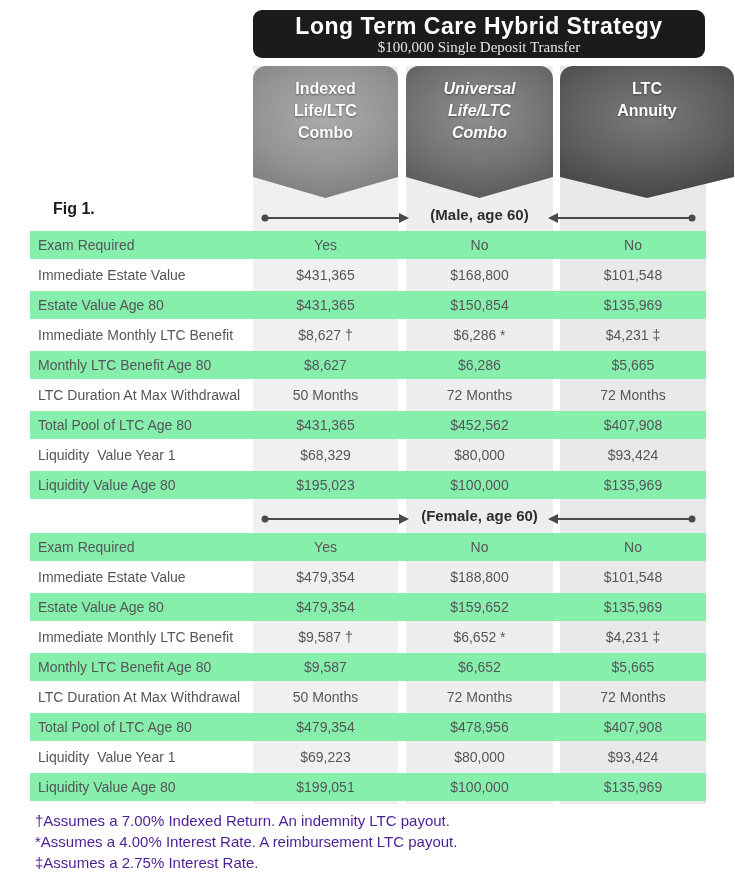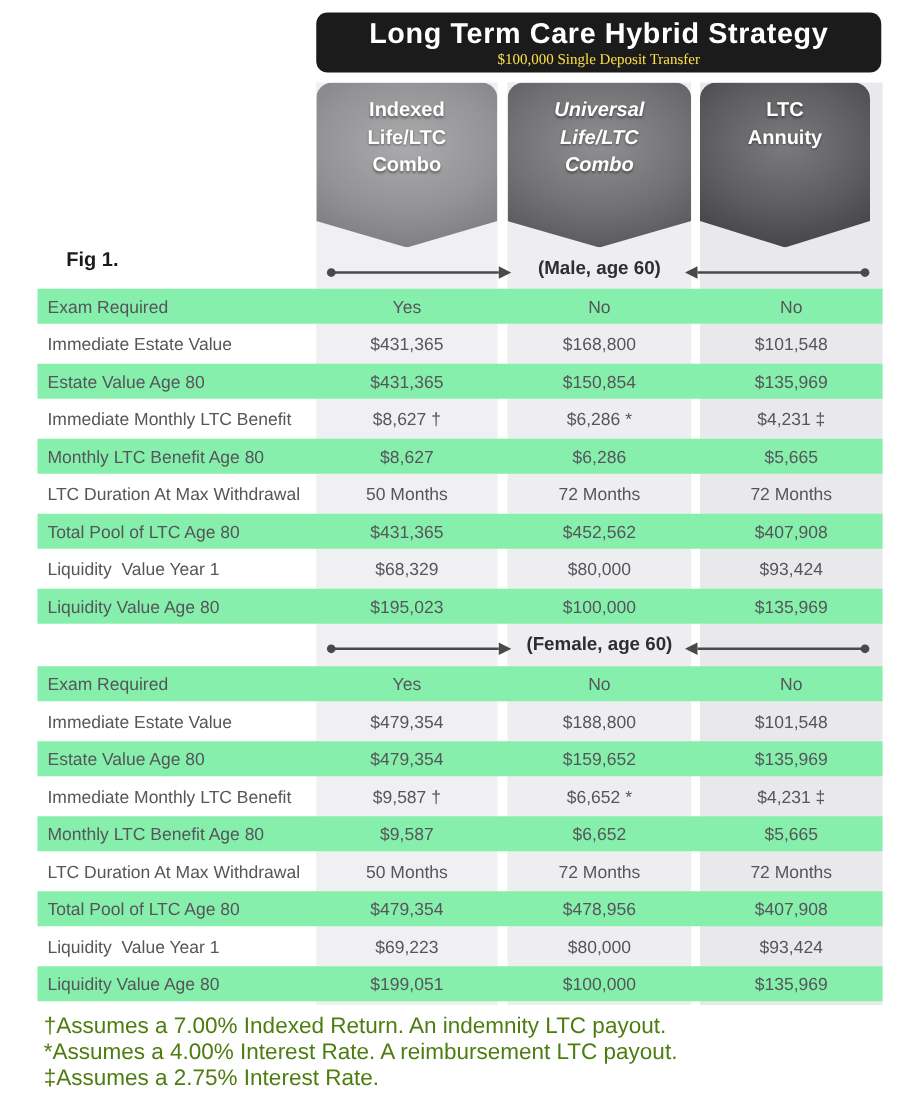--- a/index.html
+++ b/index.html
@@ -12,21 +12,21 @@
   
   .title-box {
     position:absolute; left:253px; top:10px; width:452px; height:48px;
     background:#1b1b1b; border-radius:9px;
     display:flex; flex-direction:column; align-items:center; justify-content:center;
   }
   .title {
     color:#ffffff; font-size:23px; font-weight:bold; letter-spacing:0.5px; line-height:25px;
   }
   .subtitle {
-    color:#fde047; font-size:12px; font-family:"Liberation Serif", serif; line-height:16px;
+    color:#e5e5e5; font-size:15px; font-family:"Liberation Serif", serif; line-height:16px;
   }
 
   
   .band { position:absolute; top:66px; height:738px; }
   .band2 { left:253px; width:145px; background:#f0f0f2; }
   .band3 { left:406px; width:147px; background:#eeeef0; }
   .band4 { left:560px; width:146px; background:#e9e9eb; }
 
   
   .badge {
@@ -35,21 +35,21 @@
     clip-path:polygon(0 0, 100% 0, 100% 84%, 50% 100%, 0 84%);
     text-align:center; padding-top:12px; box-sizing:border-box;
     color:#ffffff; font-weight:bold; font-size:16px; line-height:22px;
     text-shadow:0 1px 2px rgba(0,0,0,0.45);
   }
   .badge span { display:block; }
   .badge1 { left:253px; width:145px;
     background:radial-gradient(120% 95% at 50% 38%, #ababad 0%, #949496 40%, #747477 80%, #66666a 100%); }
   .badge2 { left:406px; width:147px;
     background:radial-gradient(120% 95% at 50% 38%, #8f8f92 0%, #727275 40%, #4e4e51 80%, #404044 100%);font-style:italic; }
-  .badge3 { left:560px; width:136px;
+  .badge3 { left:560px; width:174px;
     background:radial-gradient(120% 95% at 50% 38%, #7b7b7e 0%, #5d5d60 40%, #39393c 80%, #2c2c30 100%); }
 
   
   .fig-label {
     position:absolute; left:30px; top:200px;
     font-size:16px; font-weight:bold; color:#1a1a1a;margin-left:23px;
   }
 
   
   .section-header { position:absolute; left:253px; width:453px; height:22px; }
@@ -70,21 +70,21 @@
     font-size:14px; color:#55565a;
   }
   .cell.label { left:8px; white-space:pre; }
   .cell.v  { text-align:center; }
   .cell.v1 { left:223px; width:145px; }
   .cell.v2 { left:376px; width:147px; }
   .cell.v3 { left:530px; width:146px; }
 
   
   .footnotes { position:absolute; left:35px; top:810px; }
-  .footnotes div { font-size:18px; line-height:21px; color:#4d7c0f; }
+  .footnotes div { font-size:15px; line-height:21px; color:#4c1d95; }
 </style>
 </head>
 <body>
 
 <div class="page">
 
   <div class="title-box">
     <div class="title">Long Term Care Hybrid Strategy</div>
     <div class="subtitle">$100,000 Single Deposit Transfer</div>
   </div>

